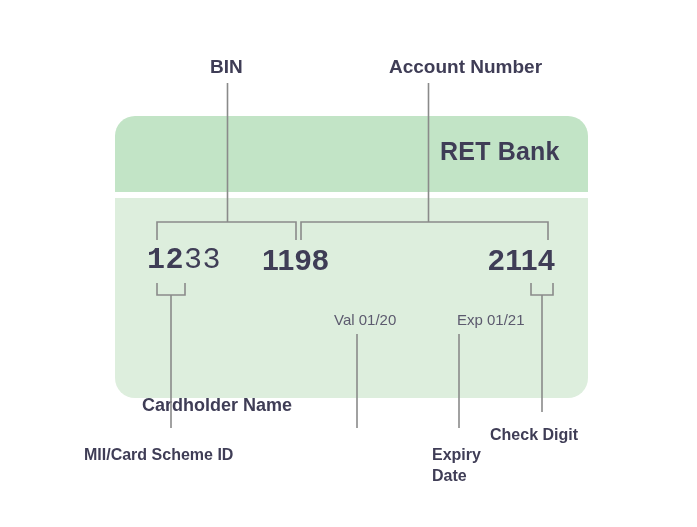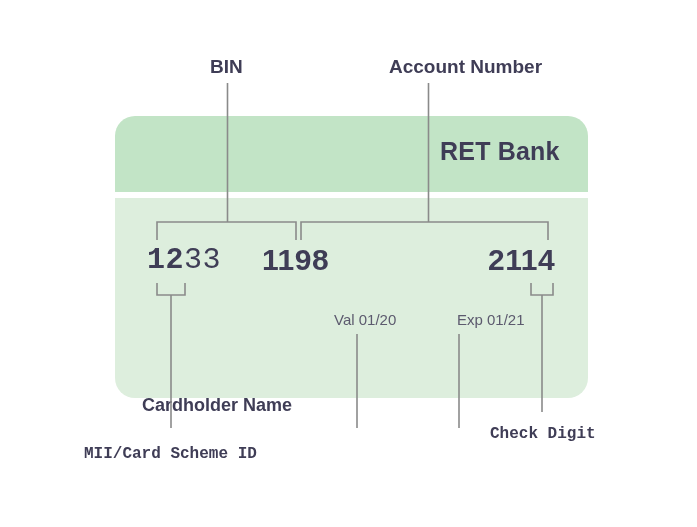--- a/index.html
+++ b/index.html
@@ -107,21 +107,20 @@
   #label-account { left: 344px; margin-left: 45px; }
 
   
   .bottom-label {
     position: absolute;
     font-size: 16px;
     font-weight: bold;
     color: #3f3d56;
     white-space: nowrap;
     line-height: 21px;
-    font-family: Liberation Mono, monospace;
   }
   #label-mii        { left: 75px;  top: 444px; margin-left: 9px; }
   #label-valid-from { left: 334px; top: 444px; }
   #label-expiry     { left: 432px; top: 444px; }
   #label-check      { left: 490px; top: 424px; }
 
   svg#lines {
     position: absolute;
     inset: 0;
     width: 697px;
@@ -150,20 +149,24 @@
   <div class="small-field" id="expiry-value">Exp 01/21</div>
 
   <div class="cardholder">Cardholder Name</div>
 
   <div class="top-label" id="label-bin">BIN</div>
   <div class="top-label" id="label-account">Account Number</div>
 
   <div class="bottom-label" id="label-mii">MII/Card Scheme ID</div>
 
 
+  <div class="bottom-label" id="label-expiry">
+    <div>Expiry</div>
+    <div>Date</div>
+  </div>
 
   <div class="bottom-label" id="label-check">Check Digit</div>
 
   <svg id="lines" viewBox="0 0 697 527" xmlns="http://www.w3.org/2000/svg">
     <g stroke="#8a8a8a" stroke-width="1.6" fill="none" stroke-linecap="butt">
 
       <line x1="227.5" y1="83" x2="227.5" y2="222"></line>
 
       <line x1="428.5" y1="83" x2="428.5" y2="222"></line>
 

